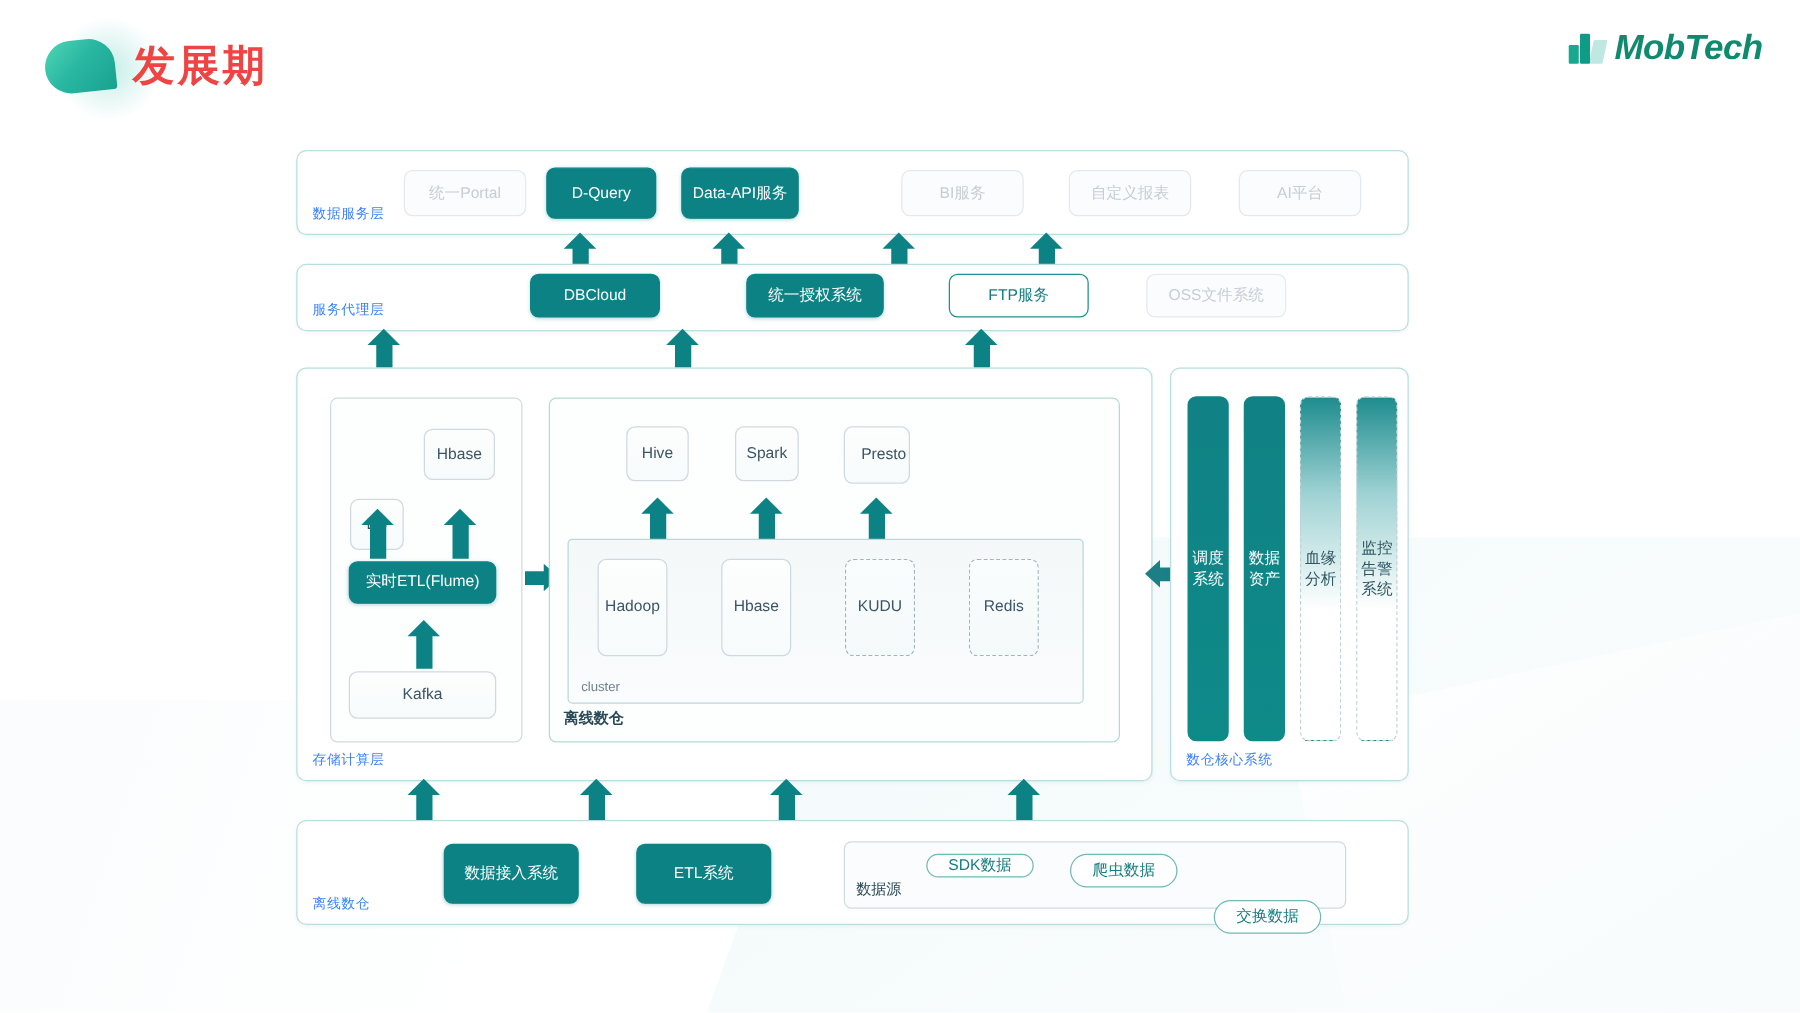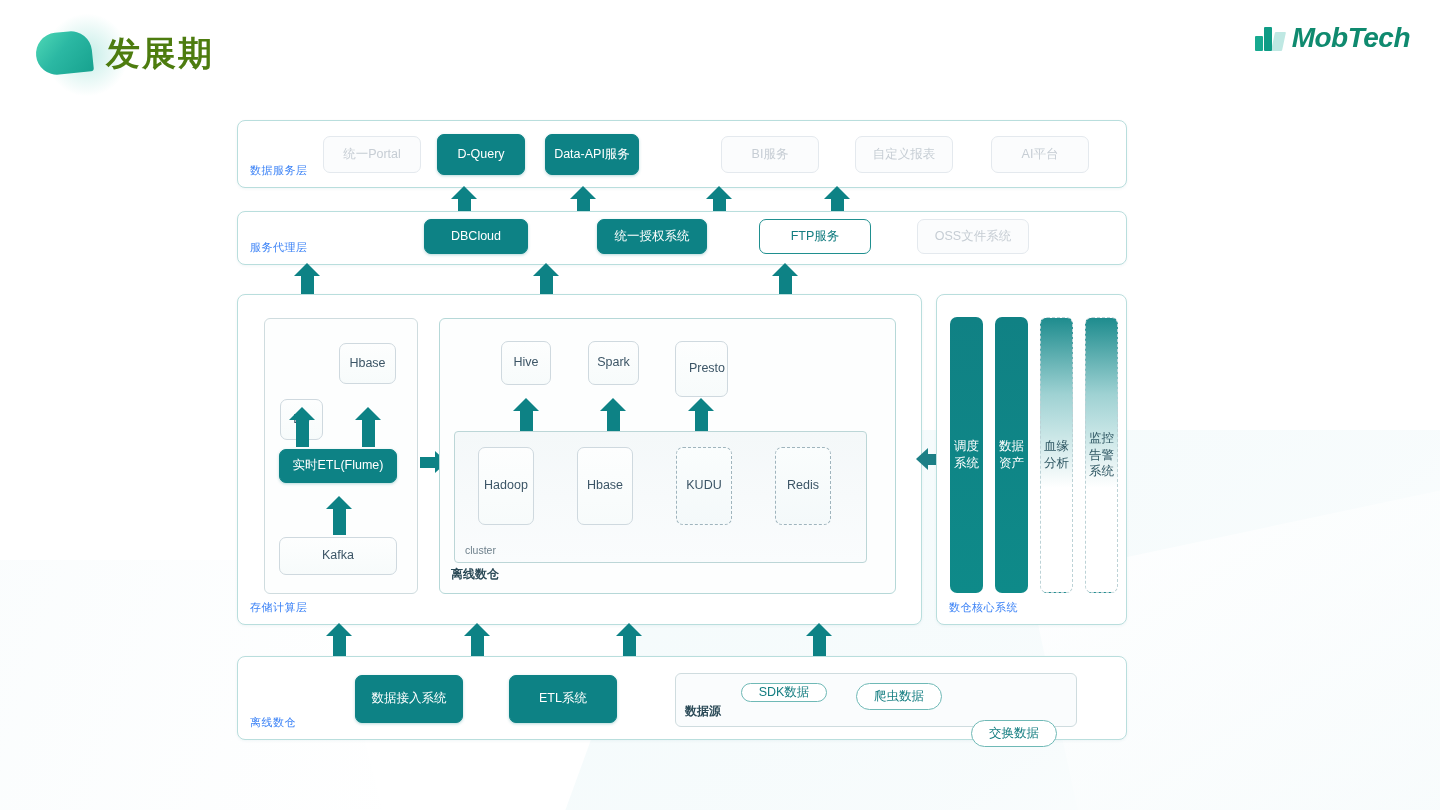--- a/index.html
+++ b/index.html
@@ -22,21 +22,21 @@
   
   .page-header{position:absolute;left:0;top:0;width:1440px;height:100px;}
   .title-wrap{position:absolute;left:36px;top:24px;display:flex;align-items:center;}
   .leaf-glow{position:absolute;left:44px;top:12px;width:86px;height:86px;border-radius:50%;
       background:radial-gradient(circle,rgba(61,196,176,.30) 0%,rgba(61,196,176,0) 68%);}
   .leaf{position:relative;width:58px;height:58px;}
   .leaf .blade{position:absolute;left:0;top:8px;width:56px;height:42px;
       background:linear-gradient(135deg,#4fd8b6 0%,#2bb8a3 45%,#17a28f 100%);
       border-radius:42px 42px 6px 42px;transform:rotate(-6deg);}
   .page-title{position:relative;margin-left:12px;font-size:34px;font-weight:bold;
-      color:#4d7c0f;letter-spacing:2px;line-height:58px;}
+      color:#ef4444;letter-spacing:2px;line-height:58px;}
 
   .brand{position:absolute;right:30px;top:22px;display:flex;align-items:center;}
   .brand-mark{width:30px;height:26px;position:relative;margin-right:7px;}
   .brand-mark i{position:absolute;bottom:0;display:block;border-radius:1px;}
   .brand-mark .b1{left:0;width:8px;height:15px;background:#17a98f;}
   .brand-mark .b2{left:9px;width:8px;height:24px;background:#0f9c86;}
   .brand-mark .b3{left:18px;width:11px;height:19px;background:#bfe8e3;transform:skewX(-12deg);}
   .brand-name{font-size:28px;font-weight:bold;font-style:italic;color:#0f8a6f;letter-spacing:-.5px;}
 
   
@@ -192,21 +192,21 @@
   <div class="ar ar-right" style="left:182px;top:156px;width:27px;height:22px;">
       <div class="stem"></div>
       <div class="head"></div>
     </div>
 
   <div class="subbox teal" style="left:201px;top:23px;width:455px;height:274px;">
     <div class="subbox-label" style="left:11px;bottom:10px;font-weight:bold;">离线数仓</div>
 
     <div class="node n-plain" style="left:61px;top:22px;width:50px;height:44px;">Hive</div>
     <div class="node n-plain" style="left:148px;top:22px;width:51px;height:44px;">Spark</div>
-    <div class="node n-plain" style="left:235px;top:22px;width:53px;height:56px;padding-left:11px;">Presto</div>
+    <div class="node n-plain" style="left:235px;top:22px;width:53px;height:46px;padding-left:11px;">Presto</div>
 
     <div class="ar ar-up" style="left:73px;top:79px;width:26px;height:35px;">
         <div class="head"></div>
         <div class="stem"></div>
       </div>
     <div class="ar ar-up" style="left:160px;top:79px;width:26px;height:35px;">
         <div class="head"></div>
         <div class="stem"></div>
       </div>
     <div class="ar ar-up" style="left:248px;top:79px;width:26px;height:35px;">
@@ -266,18 +266,18 @@
     <div class="head"></div>
     <div class="stem"></div>
   </div>
 
 <div class="layer" style="left:237px;top:656px;width:888px;height:82px;">
   <div class="layer-label">离线数仓</div>
   <div class="node n-solid" style="left:117px;top:18px;width:108px;height:48px;">数据接入系统</div>
   <div class="node n-solid" style="left:271px;top:18px;width:108px;height:48px;">ETL系统</div>
 
   <div class="subbox" style="left:437px;top:16px;width:400px;height:52px;background:#fafcfd;">
-    <div class="subbox-label" style="left:9px;bottom:6px;font-weight:bold;">数据源</div>
+    <div class="subbox-label" style="left:9px;bottom:6px;">数据源</div>
     <div class="node n-pill" style="left:65px;top:9px;width:86px;height:19px;">SDK数据</div>
     <div class="node n-pill" style="left:180px;top:9px;width:86px;height:27px;">爬虫数据</div>
     <div class="node n-pill" style="left:295px;top:9px;width:86px;height:27px;margin-top:37px;">交换数据</div>
   </div>
 </div>
 
 </body></html>

